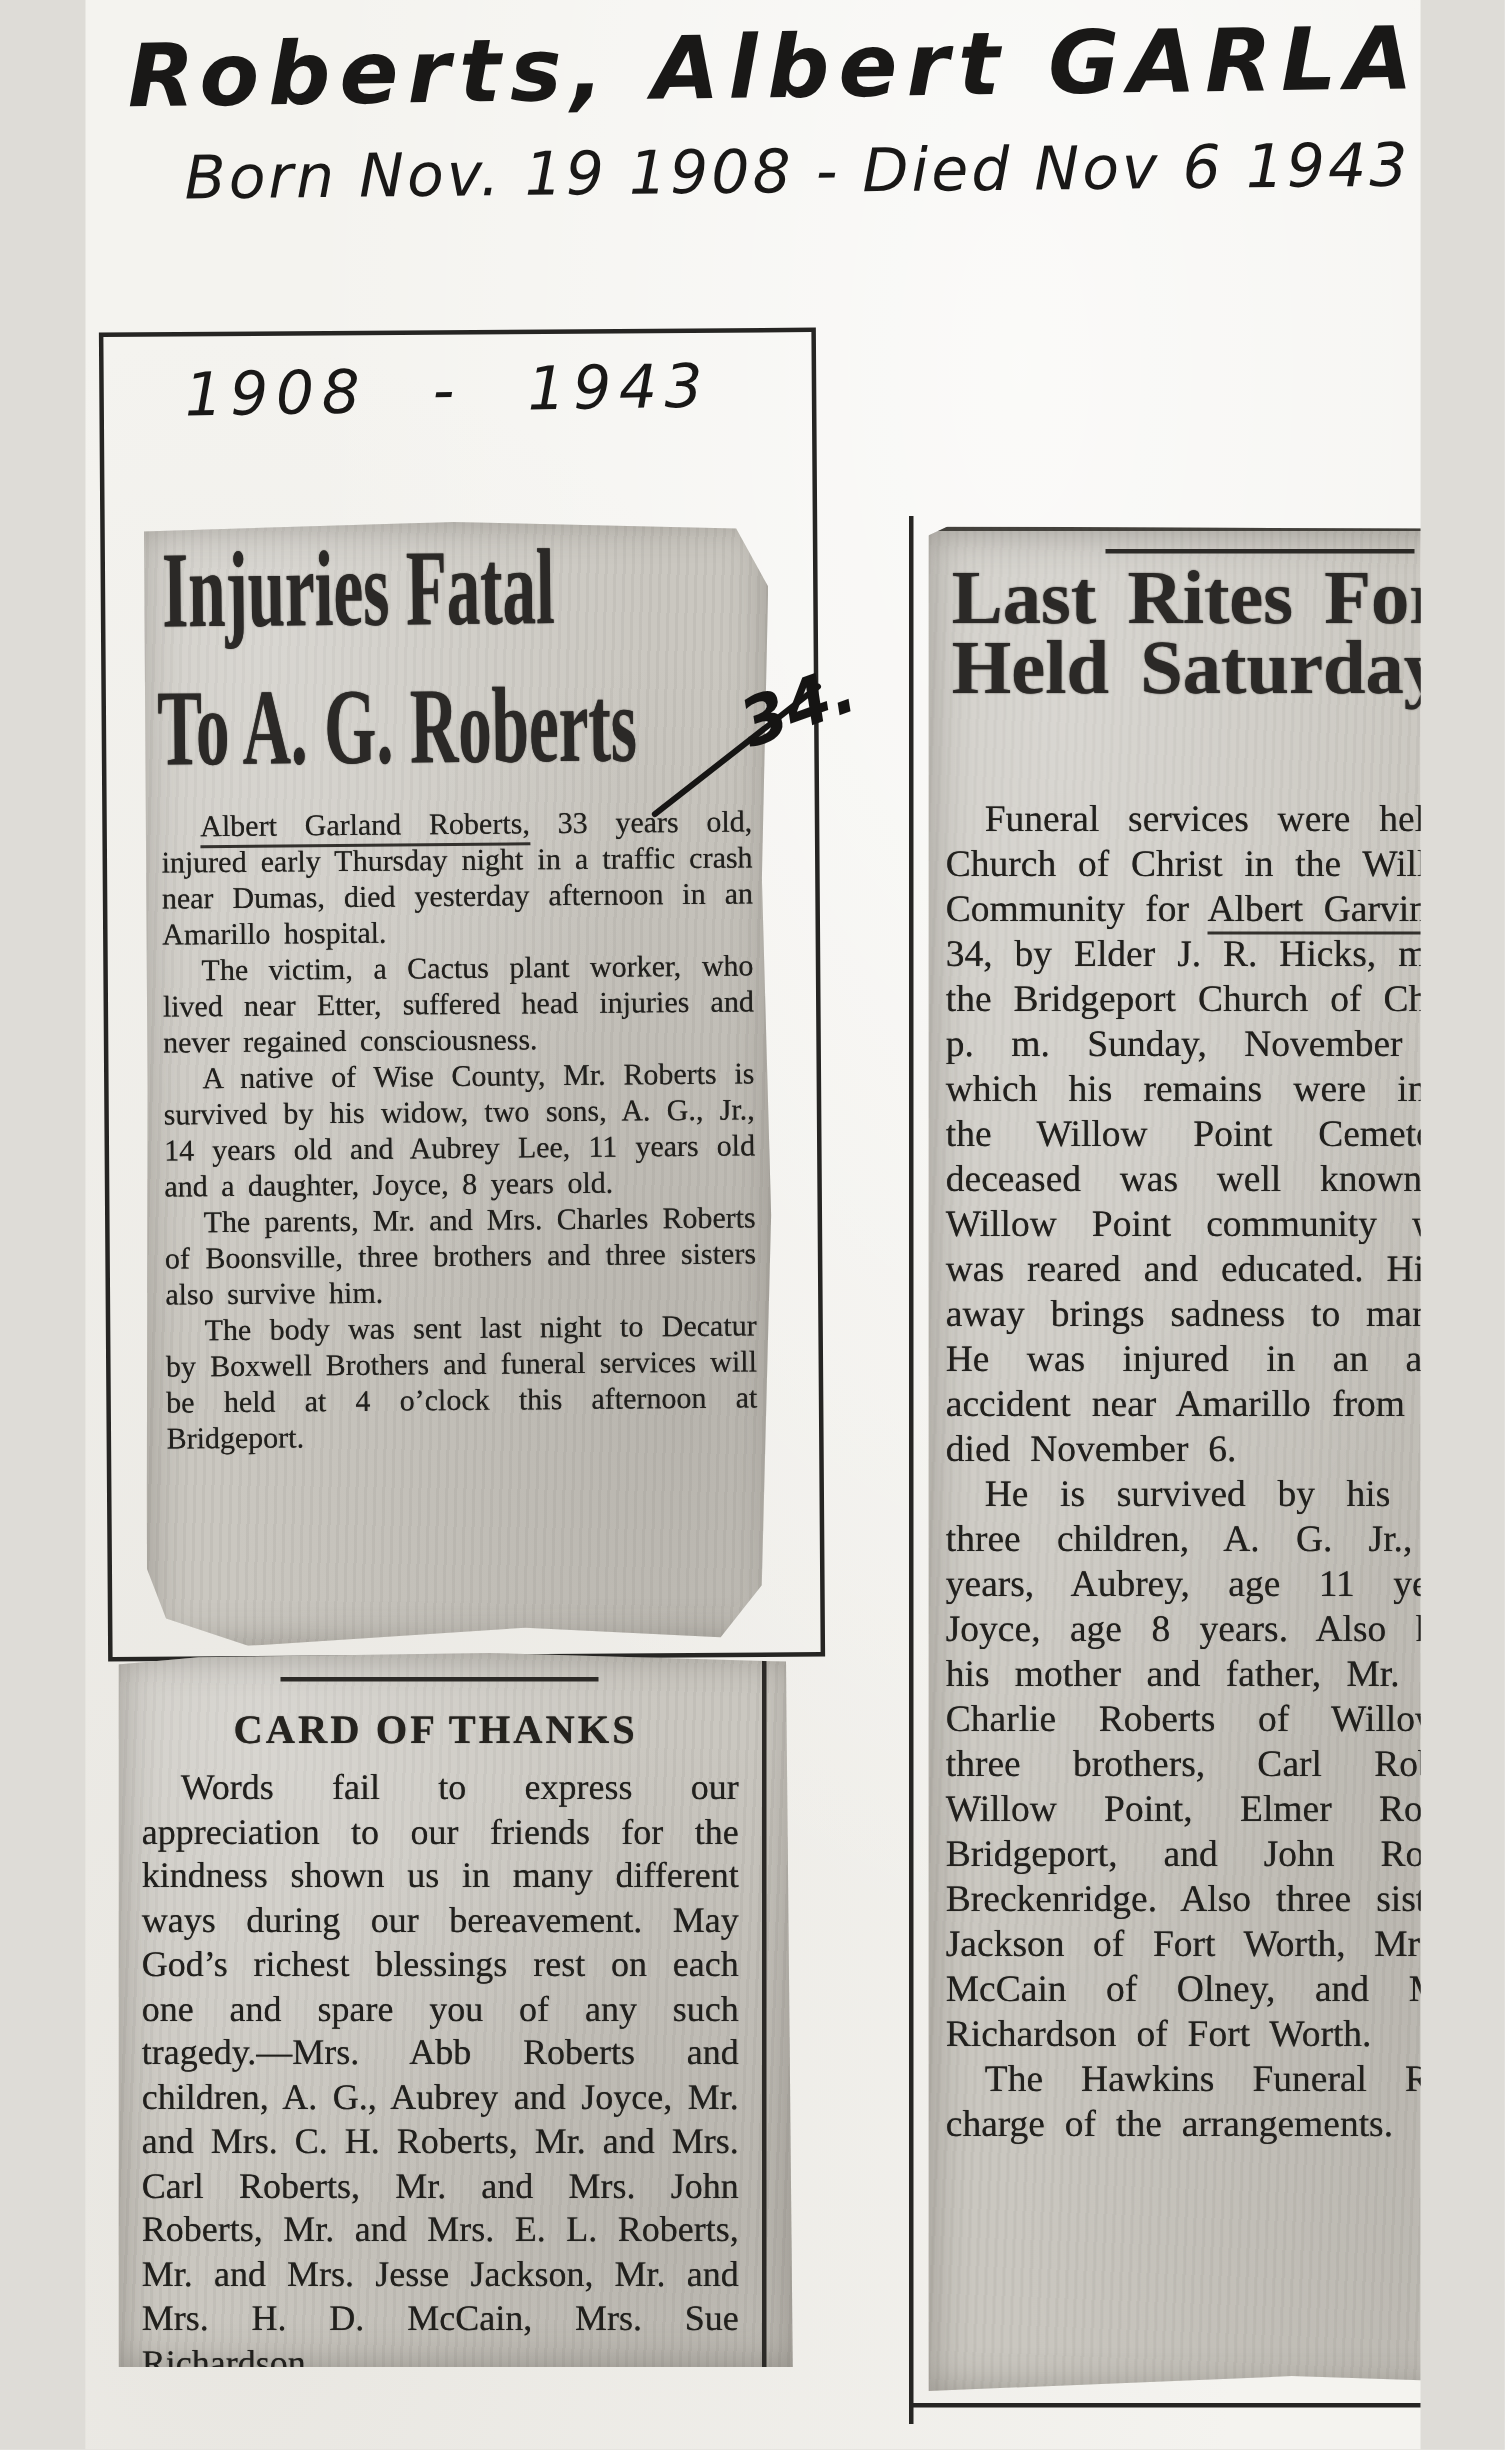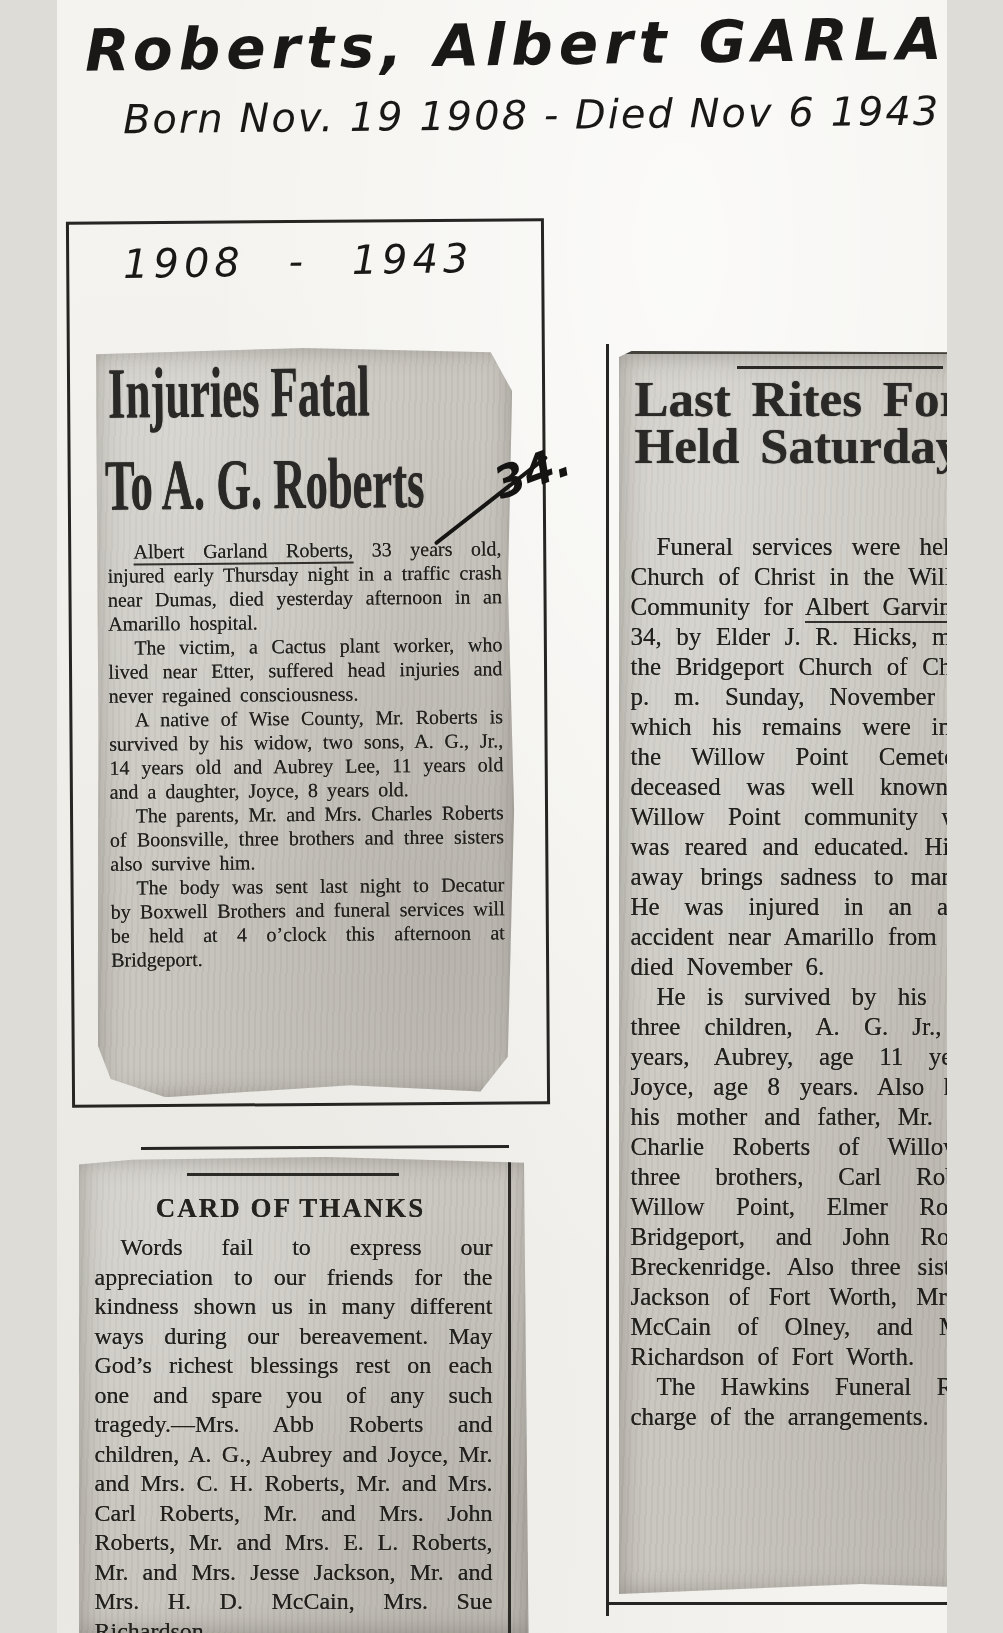--- a/index.html
+++ b/index.html
@@ -46,21 +46,21 @@
       #c9c6bf;
     box-shadow:inset 0 0 26px rgba(70,64,57,.4);
     color:#21201d;
   }
   .clip-injuries{
     left:38px;top:348px;width:420px;height:748px;transform:rotate(-.5deg);
     clip-path:polygon(1% .6%, 50% 0%, 95% .8%, 100% 6%, 98.6% 32%, 99.6% 62%, 97.6% 95%,
                       91% 99.6%, 60% 98.6%, 16% 100%, 3% 97.5%, 0% 93%, .8% 50%);
   }
   .clip-card{
-    left:22px;top:1157px;width:450px;height:476px;
+    left:22px;top:1102px;width:450px;height:476px;
     clip-path:polygon(0 1.6%, 12% .6%, 55% 0%, 99% 1.2%, 100% 100%, 0 100%);
   }
   .clip-rites{
     left:562px;top:351px;width:441px;height:1240px;border-top:3px solid rgba(45,42,38,.85);
     clip-path:polygon(0 .5%, 3% 0, 100% .15%, 100% 99.7%, 55% 99.2%, 0 100%);
   }
   
   .hl-big{
     position:absolute;font-weight:bold;font-size:72px;line-height:1;color:#2b2927;
     transform:scaleX(.62);transform-origin:left top;white-space:nowrap;

